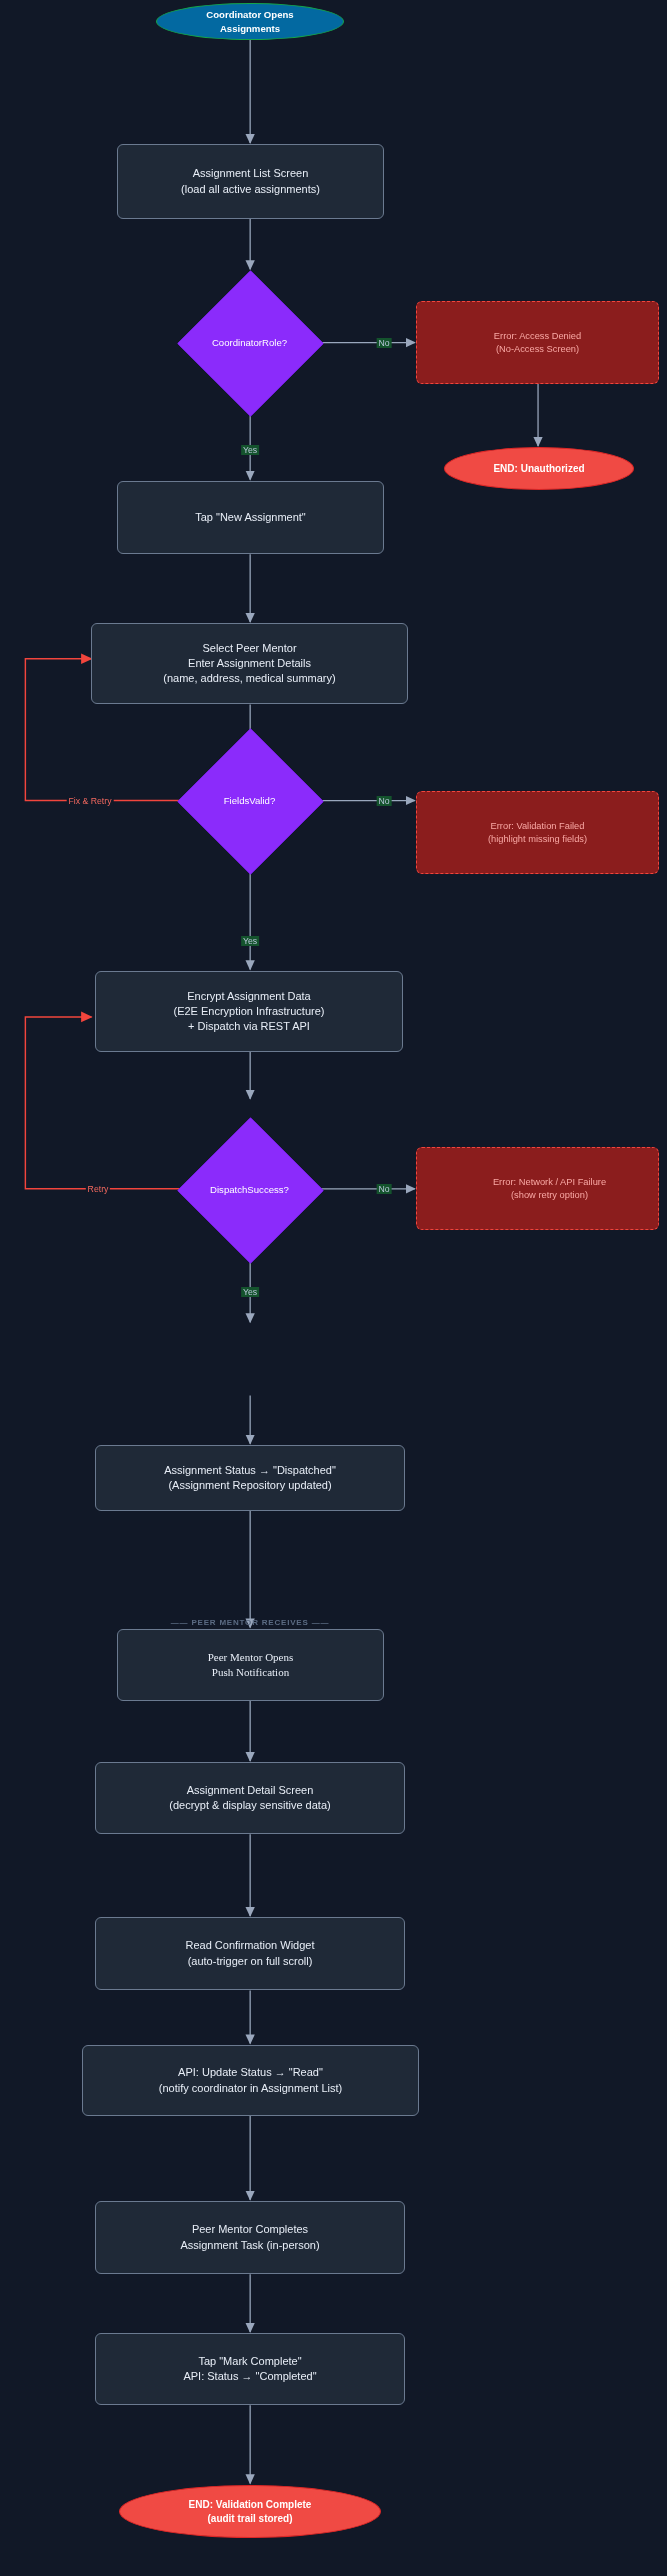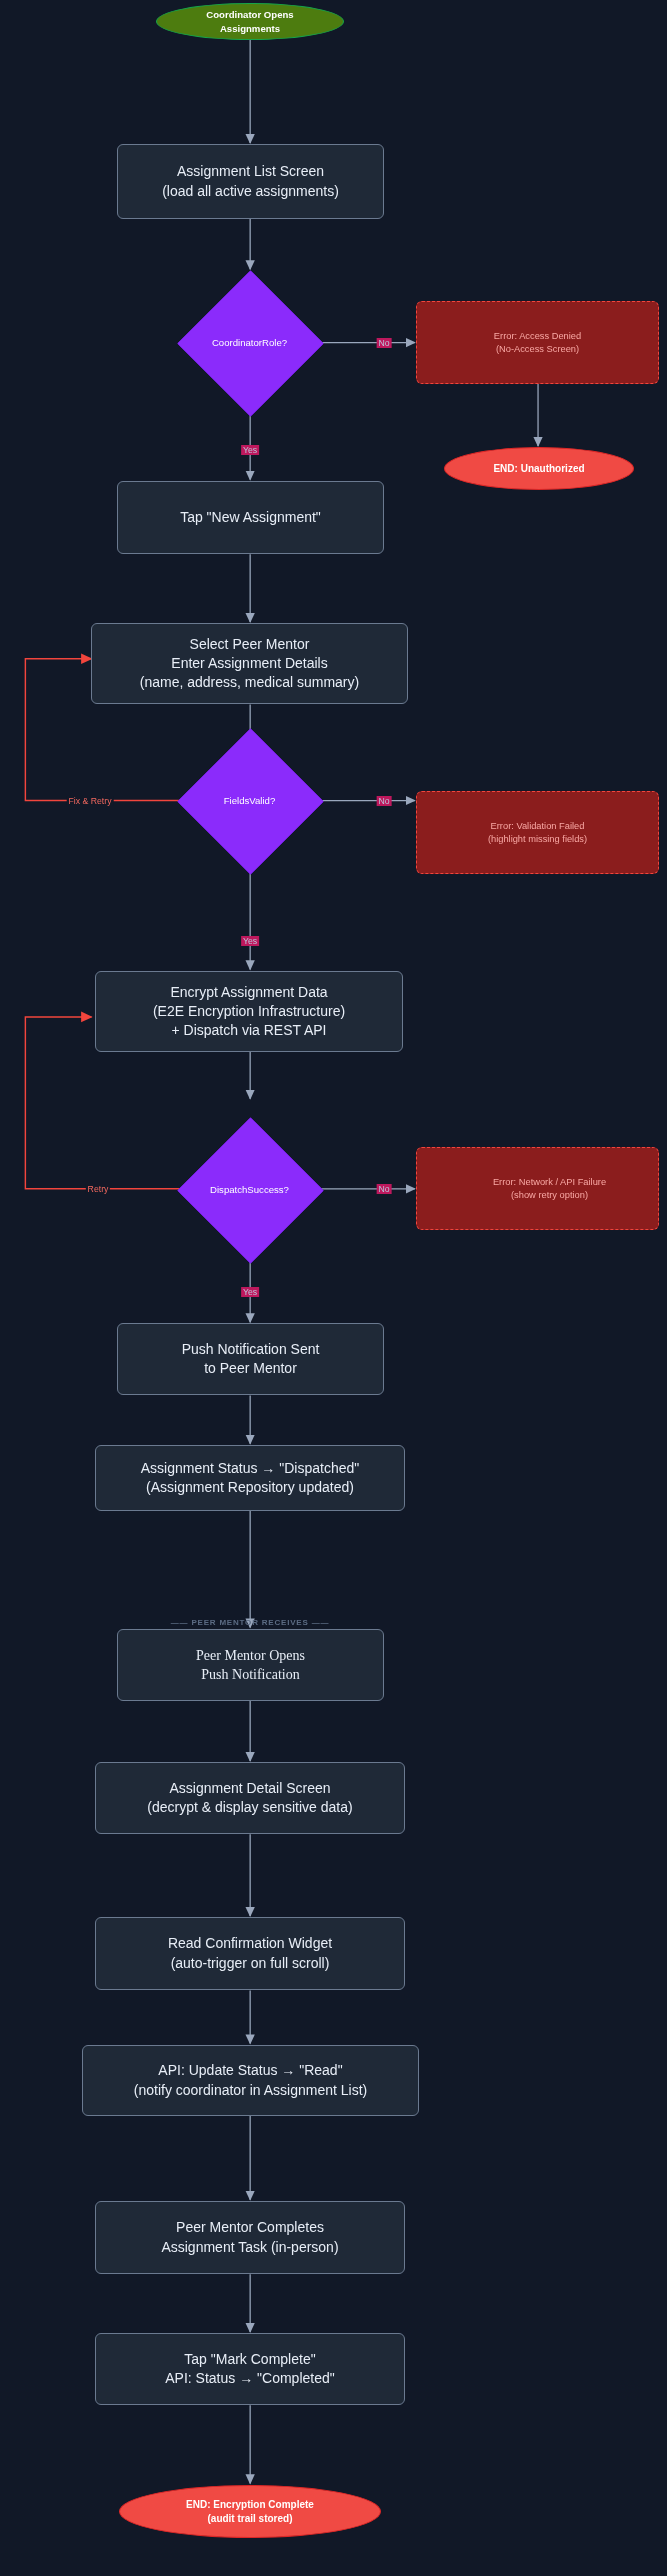--- a/index.html
+++ b/index.html
@@ -39,21 +39,21 @@
     line-height: 1.38;
   }
   .node .ln { display: block; white-space: pre; }
 
   
   .proc {
     background: #1f2937;
     border: 1px solid #6b7a90;
     border-radius: 6px;
     color: #e8eef7;
-    font-size: 14px;
+    font-size: 11px;
   }
   
   .decision-wrap {
     position: absolute;
     display: flex;
     align-items: center;
     justify-content: center;
   }
   .decision-shape {
     position: absolute;
@@ -77,42 +77,42 @@
   
   .err {
     background: #8b1d1d;
     border: 1.4px dashed #f2453d;
     border-radius: 6px;
     color: #f9a8a4;
     font-size: 9.3px;
   }
   
   .start-term {
-    background: #4d7c0f;
+    background: #0369a1;
     border: 1.3px solid #16a34a;
     border-radius: 50%;
     color: #ffffff;
     font-weight: bold;
     font-size: 9.6px;
   }
   
   .end-term {
     background: #f04a44;
     border: 1.4px solid #dc2626;
     border-radius: 50%;
     color: #ffffff;
     font-weight: bold;
     font-size: 10px;
   }
   
   .edge-label {
     position: absolute;
     color: #b9c6da;
     font-size: 8.7px;
-    background: #be185d;
+    background: #14532d;
     padding: 0 1.8px;
     white-space: nowrap;
     transform: translate(-50%, -50%);
   }
   .edge-label.loop {
     color: #f2685f;
     background: #111827;
   }
   
   .divider {
@@ -241,24 +241,20 @@
   <div class="decision-wrap" style="left:177px; top:1117px; width:145px; height:145px;">
     <div class="decision-shape"></div>
     <div class="decision-label"><span class="ln">Dispatch</span><span class="ln">Success?</span></div>
   </div>
 
   <div class="node err" style="left:416px; top:1147px; width:243px; height:83px;padding-left:24px;">
     <span class="ln">Error: Network / API Failure</span>
     <span class="ln">(show retry option)</span>
   </div>
 
-  <div class="node proc" style="left:117px; top:1323px; width:267px; height:72px;">
-    <span class="ln">Push Notification Sent</span>
-    <span class="ln">to Peer Mentor</span>
-  </div>
 
   <div class="node proc" style="left:95px; top:1445px; width:310px; height:66px;">
     <span class="ln">Assignment Status → "Dispatched"</span>
     <span class="ln">(Assignment Repository updated)</span>
   </div>
 
   <div class="divider" style="left:250px; top:1582px;margin-top:40px;">—— PEER MENTOR RECEIVES ——</div>
 
   <div class="node proc" style="left:117px; top:1629px; width:267px; height:72px;font-family:Liberation Serif, serif;">
     <span class="ln">Peer Mentor Opens</span>
@@ -284,21 +280,21 @@
     <span class="ln">Peer Mentor Completes</span>
     <span class="ln">Assignment Task (in-person)</span>
   </div>
 
   <div class="node proc" style="left:95px; top:2333px; width:310px; height:72px;">
     <span class="ln">Tap "Mark Complete"</span>
     <span class="ln">API: Status → "Completed"</span>
   </div>
 
   <div class="node end-term" style="left:119px; top:2485px; width:262px; height:53px;">
-    <span class="ln">END: Encryption Complete</span>
+    <span class="ln">END: Validation Complete</span>
     <span class="ln">(audit trail stored)</span>
   </div>
 
   <div class="edge-label" style="left:384px; top:343px;">No</div>
   <div class="edge-label" style="left:250px; top:450px;">Yes</div>
 
   <div class="edge-label" style="left:384px; top:801px;">No</div>
   <div class="edge-label" style="left:250px; top:941px;">Yes</div>
   <div class="edge-label loop" style="left:90px; top:801px;">Fix &amp; Retry</div>
 

